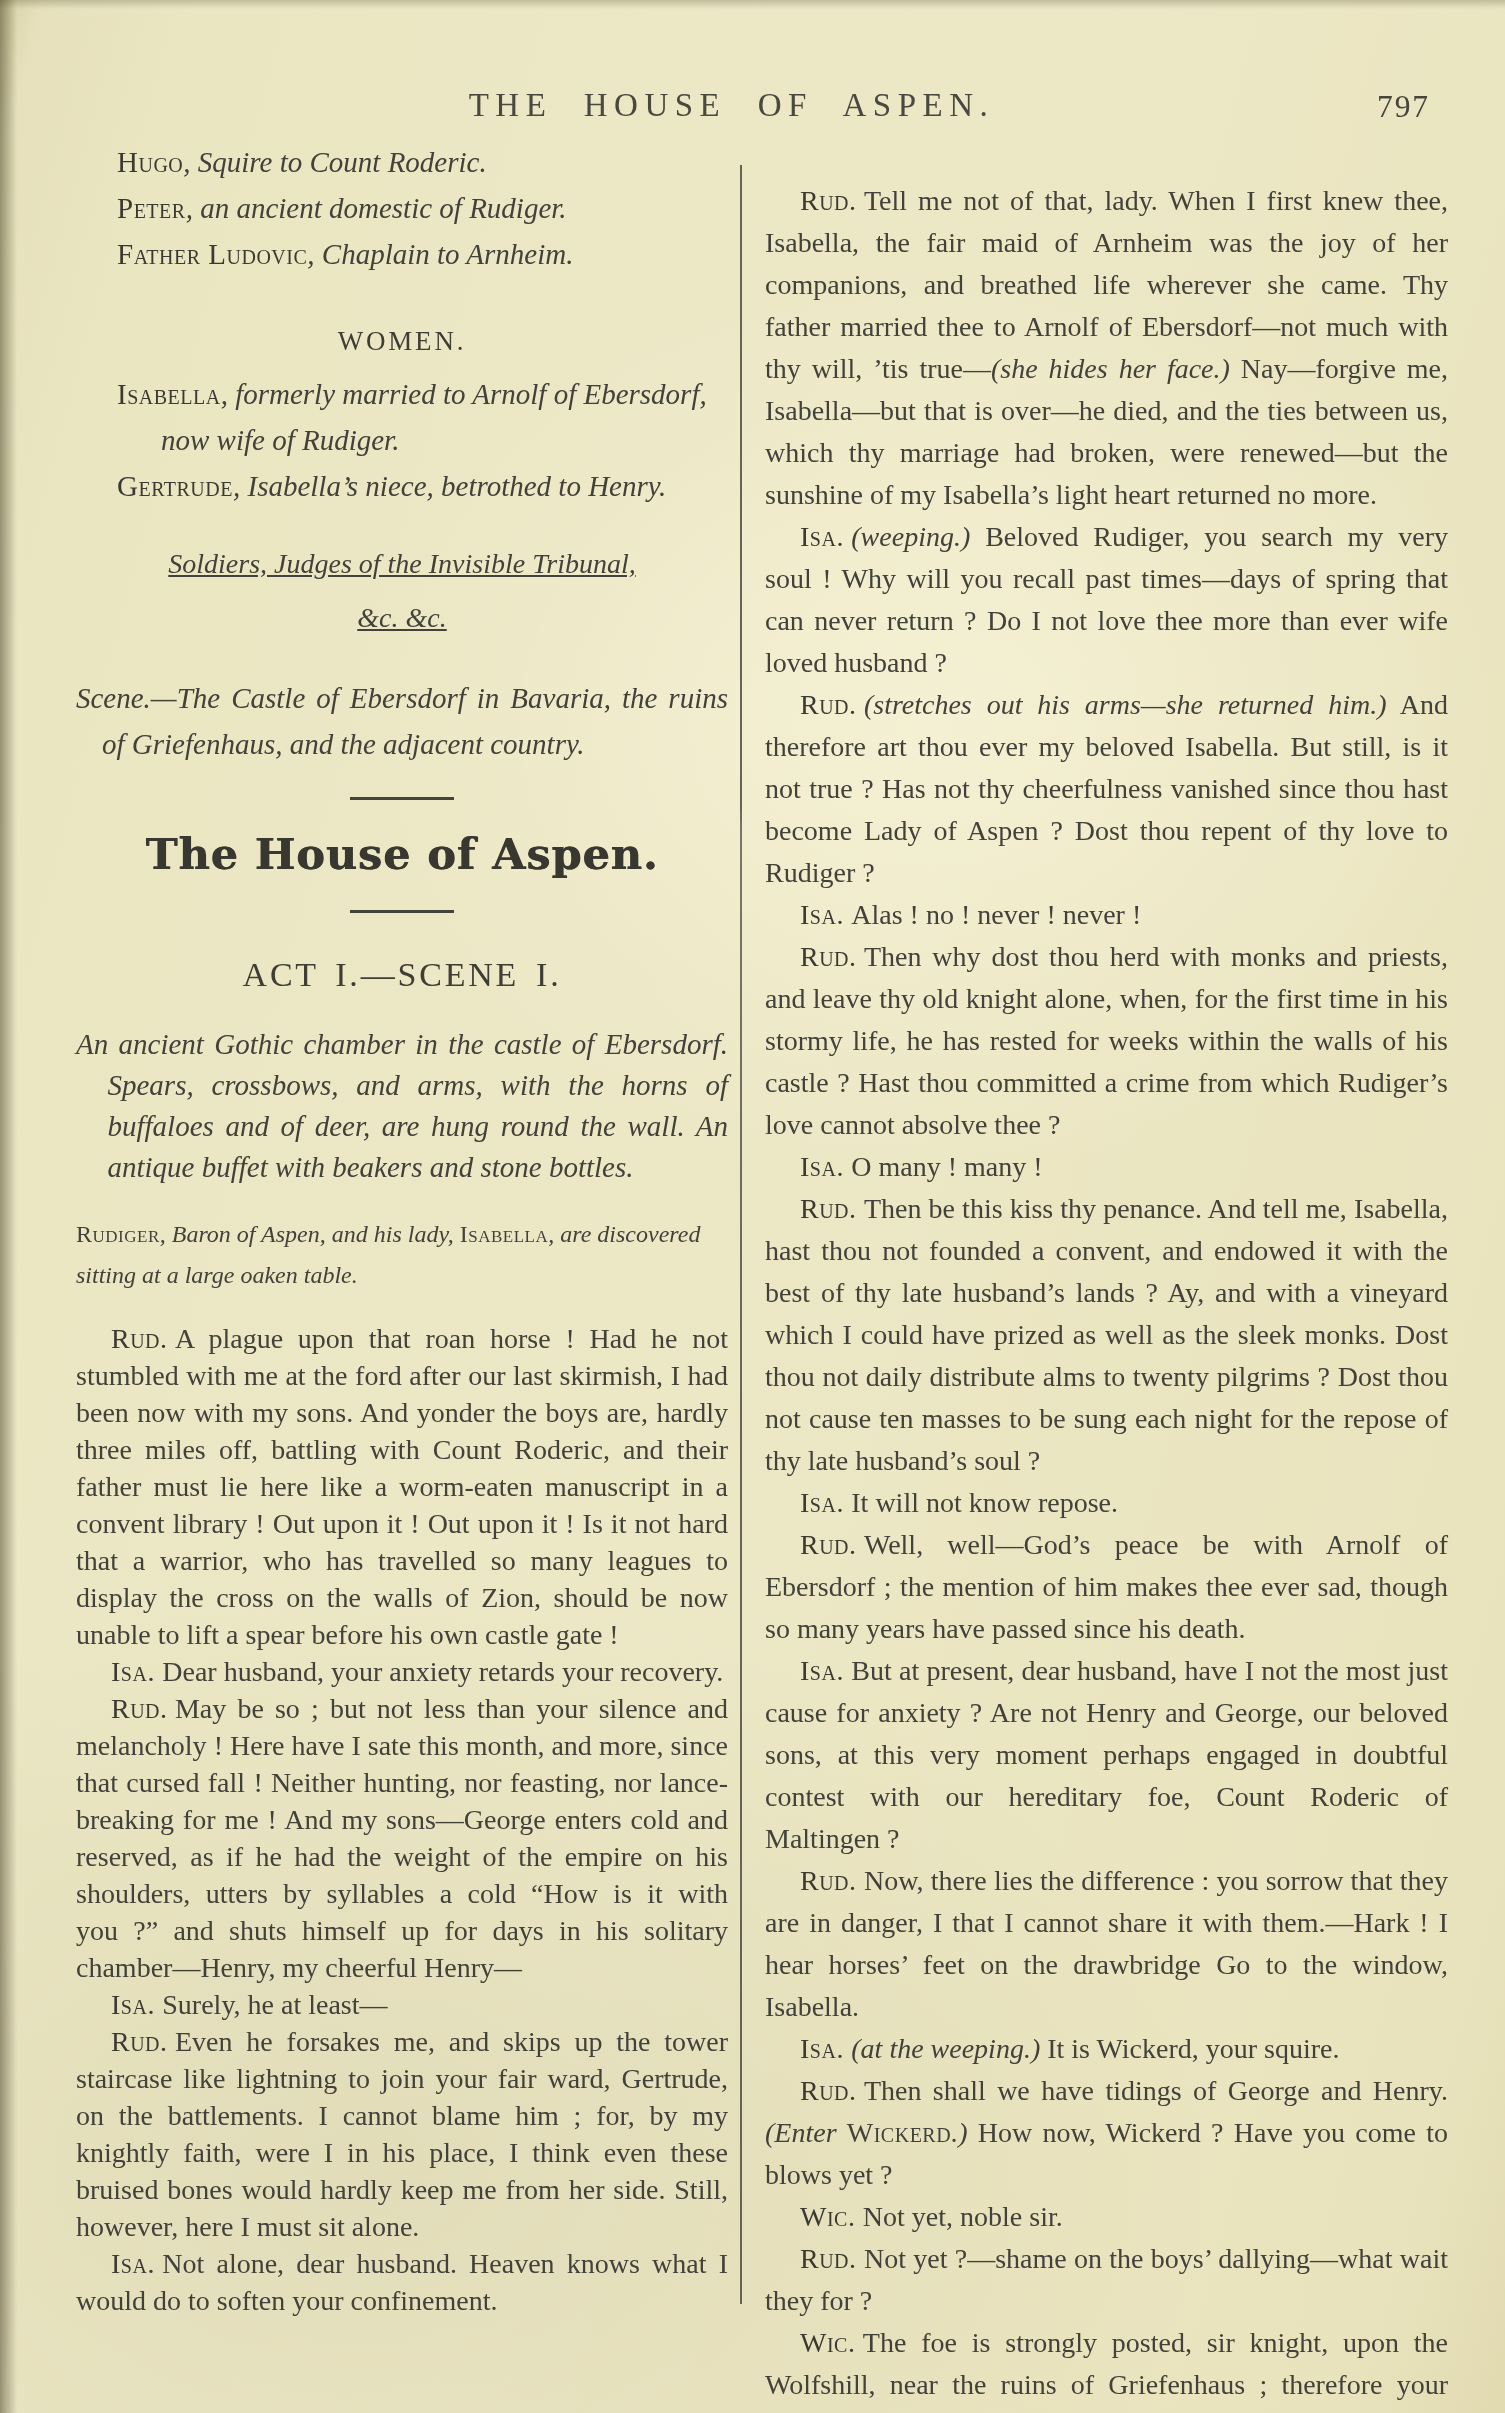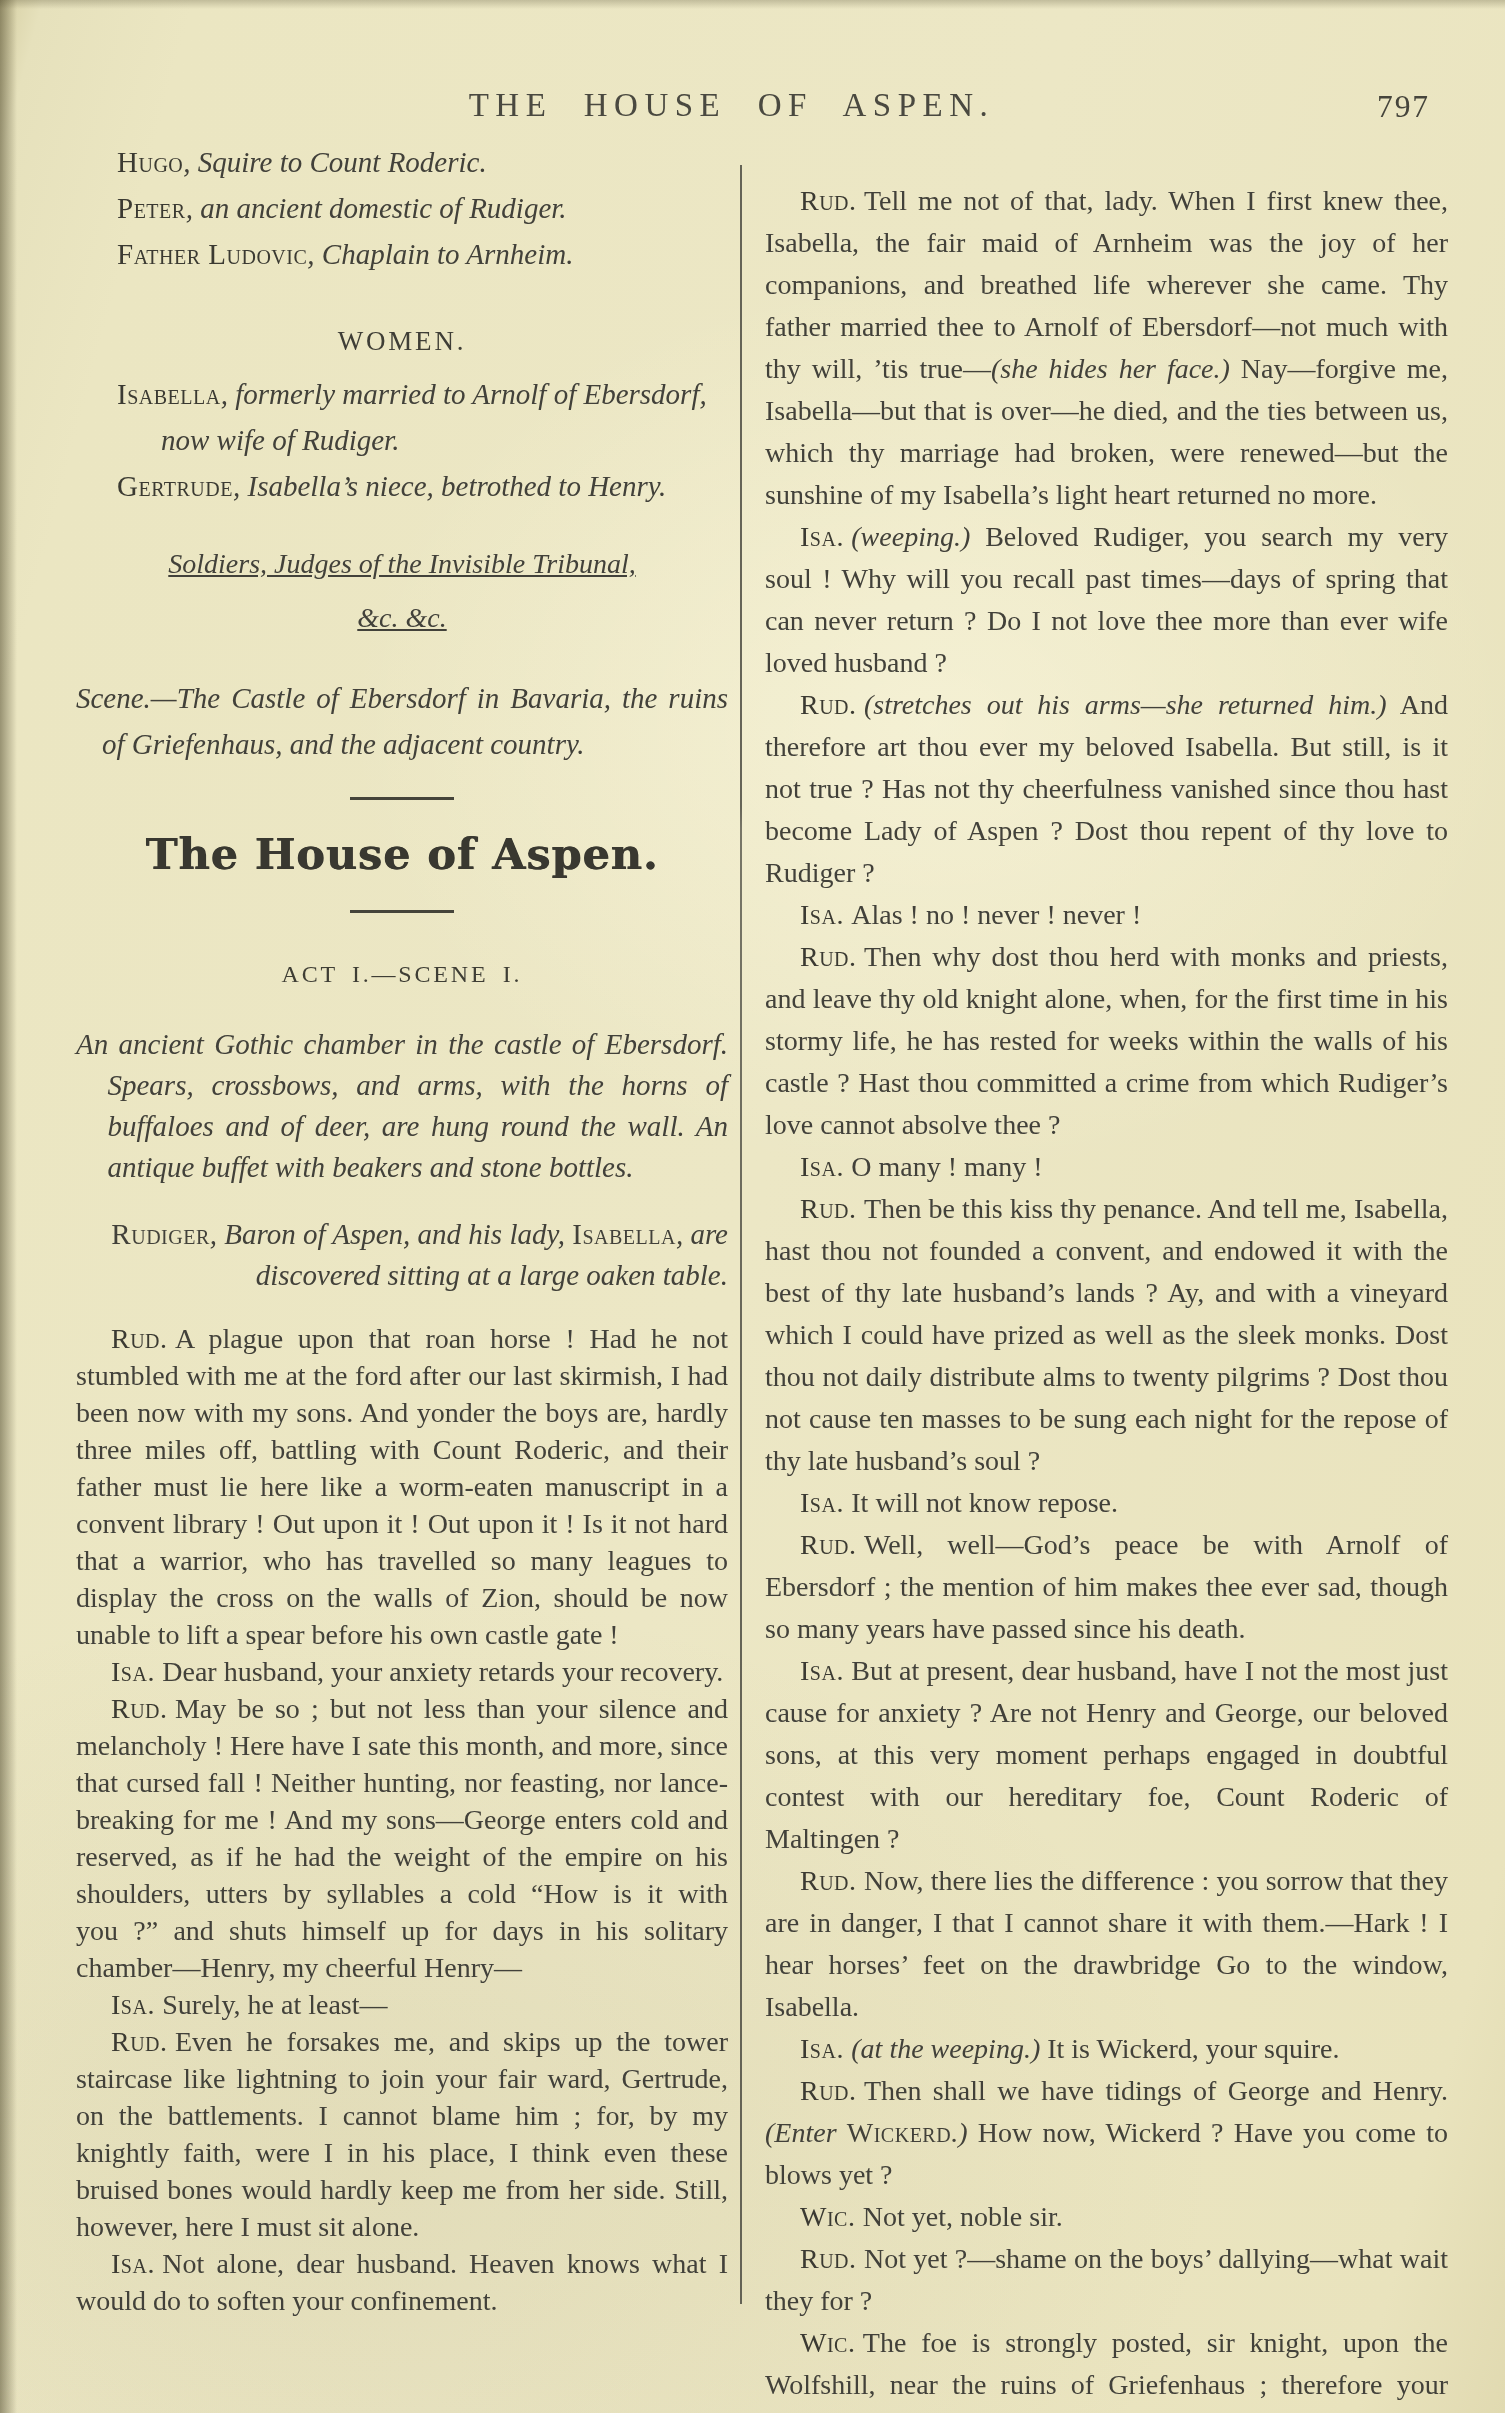--- a/index.html
+++ b/index.html
@@ -41,27 +41,27 @@
 
   .scene-note { font-style:italic; font-size:29px; line-height:46px; margin-top:30px;
     text-align:justify; padding-left:26px; text-indent:-26px; }
 
   .rule { width:104px; height:2.8px; background:#45443a; margin:30px auto 0; }
 
   .blackletter { text-align:center; font-family:"DejaVu Serif", serif; font-weight:bold;
     font-size:43px; line-height:52px; margin-top:28px; color:#393830;
     letter-spacing:0.9px; text-shadow:0.6px 0 0 #393830; }
 
-  .act-heading { text-align:center; font-size:24px; letter-spacing:2.8px; margin-top:43px;
+  .act-heading { text-align:center; font-size:34px; letter-spacing:2.8px; margin-top:43px;
     line-height:37px; color:#3f3e35; word-spacing:5.6px; }
 
   .setting { font-style:italic; font-size:29px; line-height:41px; text-align:justify;
     margin-top:31.5px; padding-left:31.5px; text-indent:-31.5px; }
 
-  .opening { font-style:italic; font-size:29px; line-height:41px; text-align:right; margin-top:26px; }
+  .opening { font-style:italic; font-size:24px; line-height:41px; text-align:left; margin-top:26px; }
 
   .dialogue { margin-top:24px; font-size:28px; text-align:justify; }
   .col-right .dialogue { margin-top:0; }
   .dialogue p { text-align:justify; text-indent:35px; }
   .col-left  .dialogue p { line-height:37px; }
   .col-right .dialogue p { line-height:42px; }
   .speaker { font-variant:small-caps; letter-spacing:0.5px; color:#3b3a32; margin-right:7.4px; }
 </style>
 </head>
 <body>

